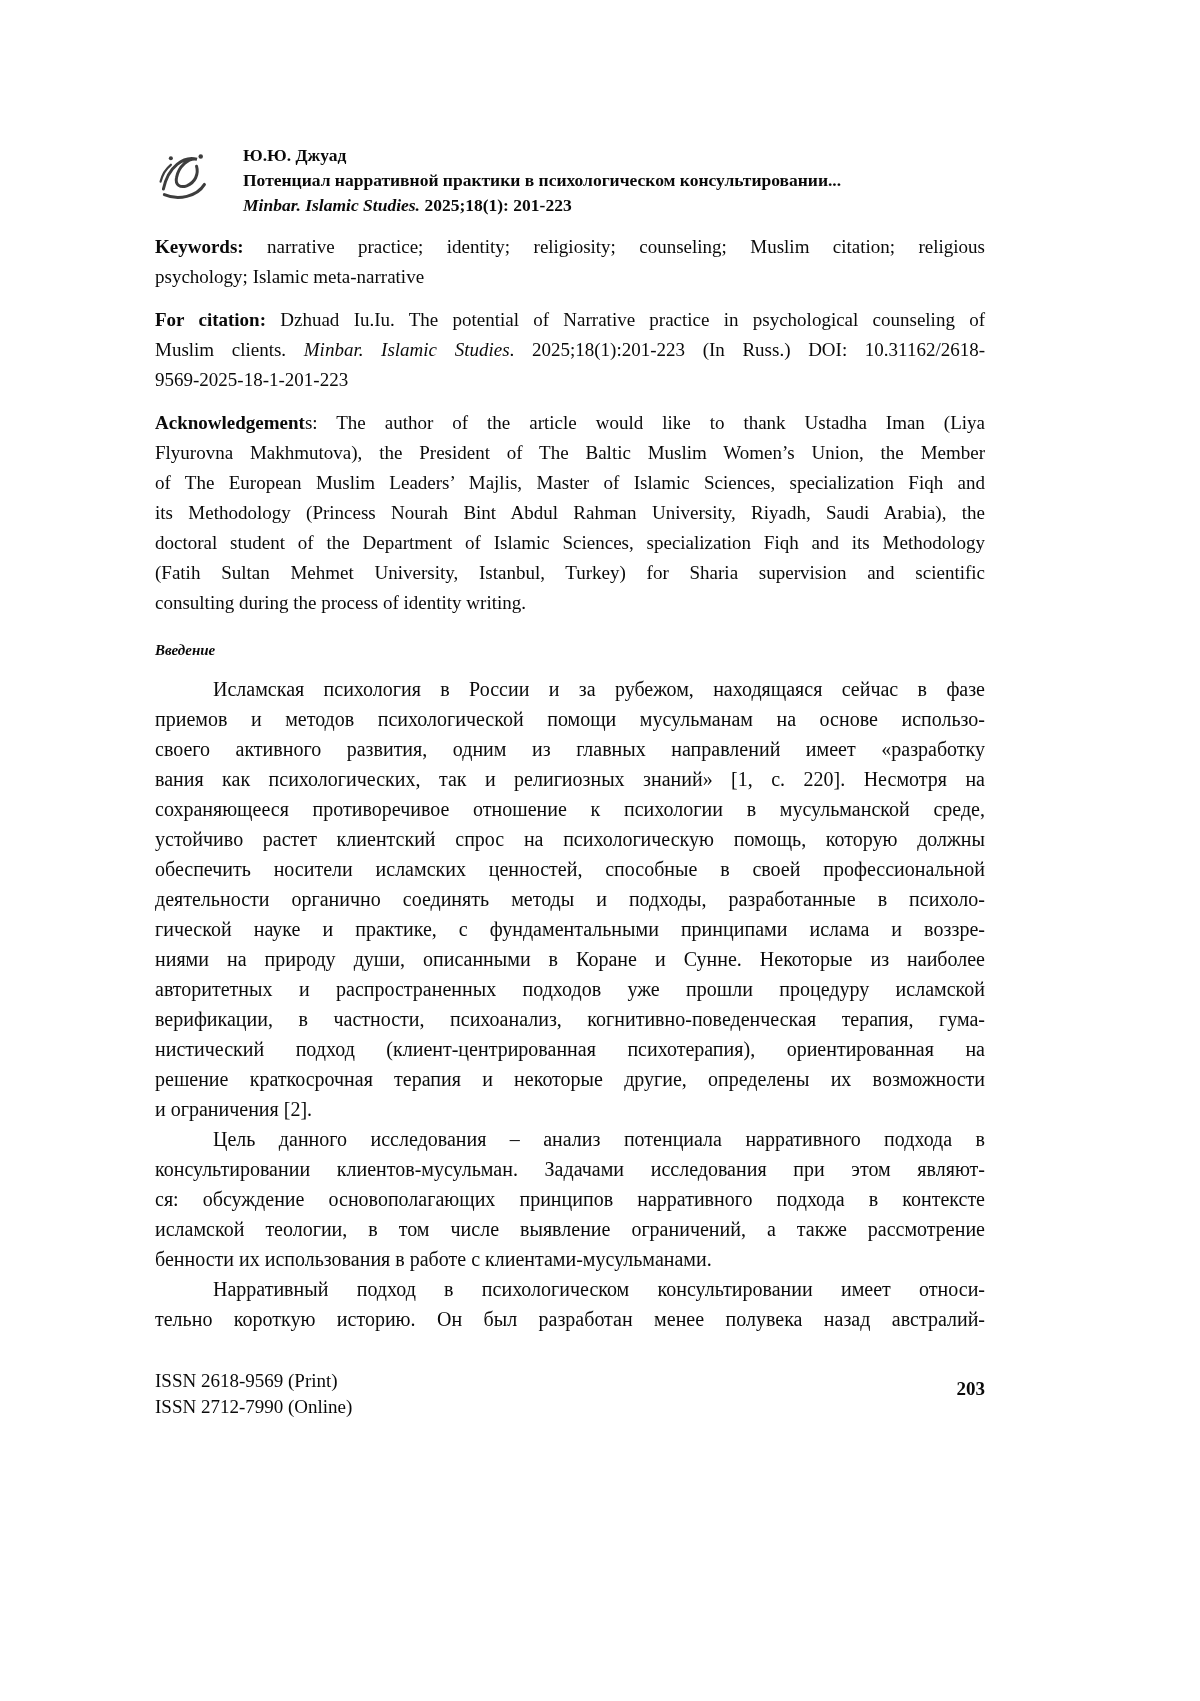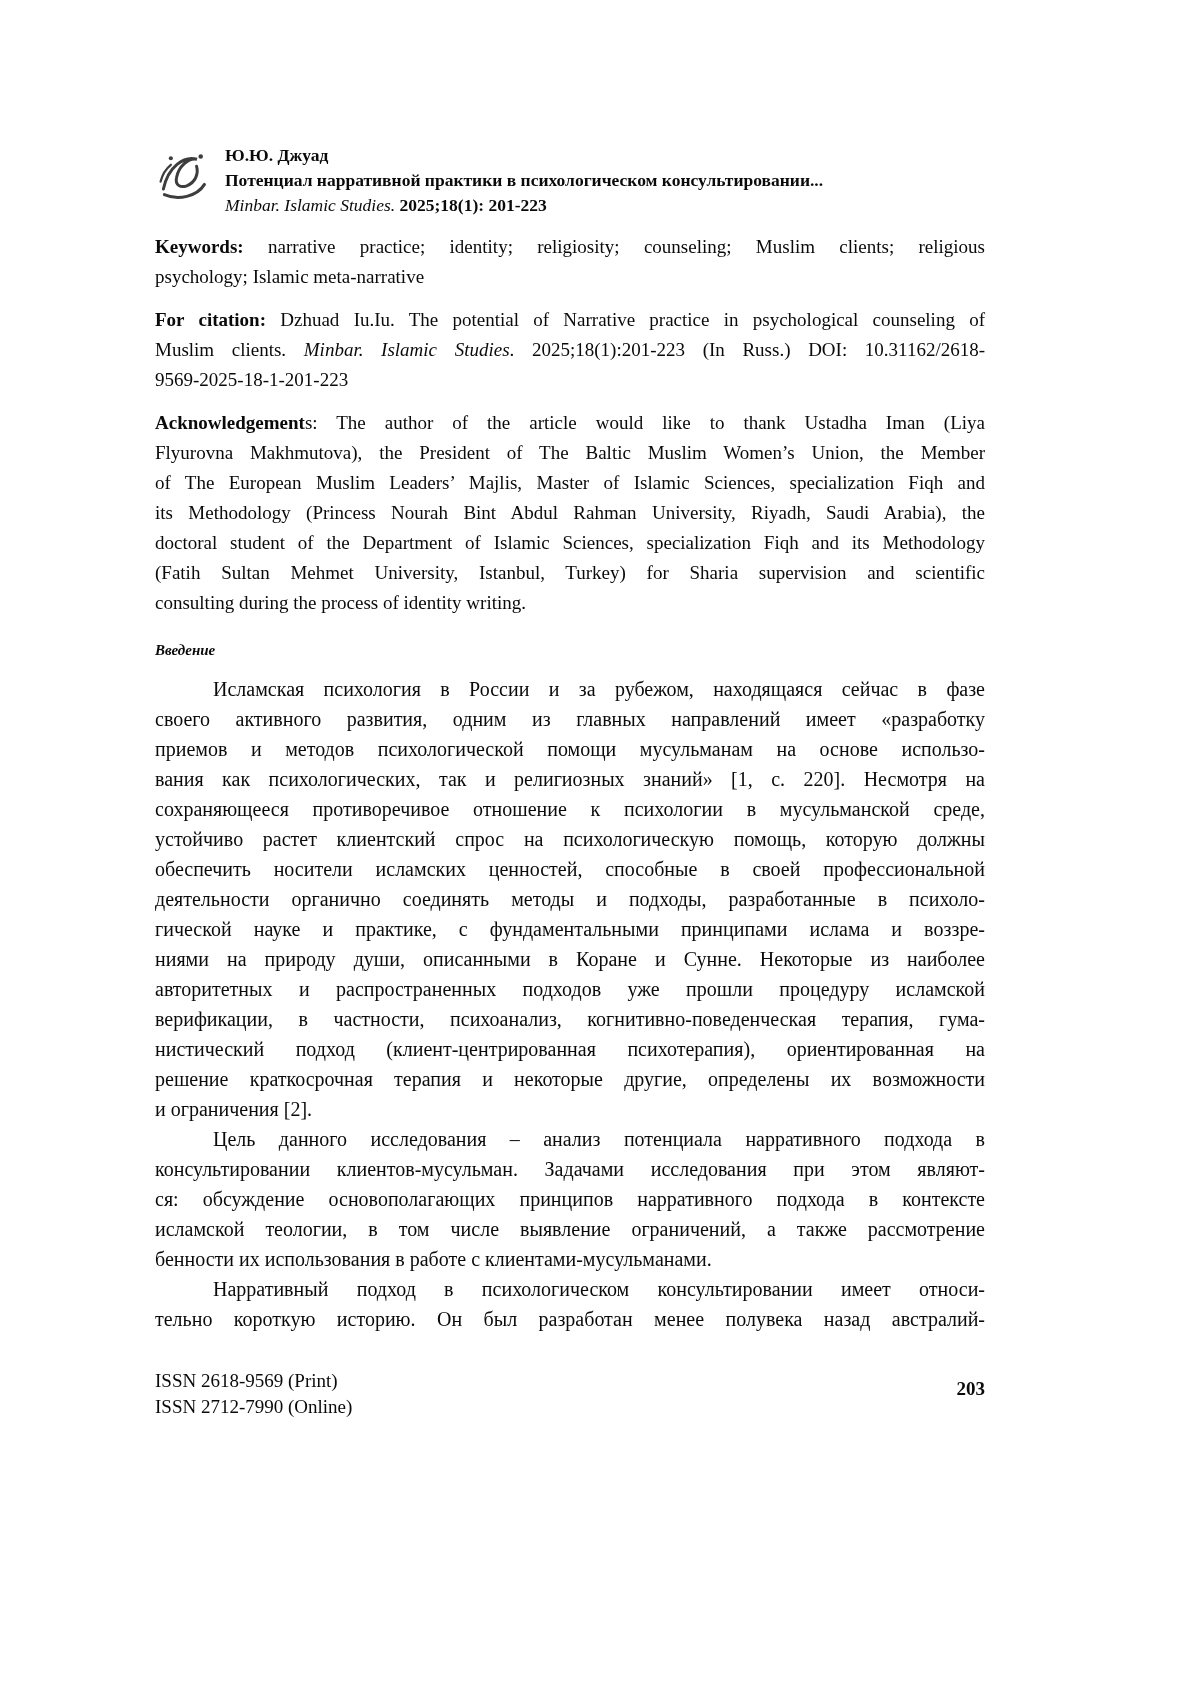--- a/index.html
+++ b/index.html
@@ -6,34 +6,34 @@
   html, body { margin: 0; padding: 0; }
   body {
     width: 1200px; height: 1701px;
     background: #ffffff;
     color: #0a0a0a;
     font-family: "Liberation Serif", serif;
   }
   .page { position: relative; width: 1200px; height: 1701px; background: #ffffff; overflow: hidden; }
   .content { position: absolute; left: 155px; top: 143px; width: 830px; }
 
-  .header { display: flex; align-items: flex-start; gap: 14px; margin: 0 0 14px 0; }
+  .header { display: flex; align-items: flex-start; gap: 32px; margin: 0 0 14px 0; }
   .logo { width: 56px; height: 62px; flex: 0 0 auto; display: inline-block; margin-top: 2px; }
   .logo svg { width: 100%; height: 100%; }
   .header-text { font-size: 17.5px; line-height: 25px; font-weight: bold; }
 
   section { margin: 0; padding: 0; }
   .block { margin-top: 13px; font-size: 19px; line-height: 30px; }
 
   .line { text-align: justify; text-align-last: justify; }
   .line.last { text-align-last: left; }
 
   .b { font-weight: bold; }
   .i { font-style: italic; }
-  .bi { font-weight: normal; font-style: italic; }
+  .bi { font-weight: bold; font-style: italic; }
 
   .heading { margin: 17px 0 9px 0; font-size: 15px; line-height: 30px; font-weight: bold; font-style: italic; }
 
   .para { font-size: 20px; line-height: 30px; margin: 0; }
   .para .line:first-child { text-indent: 58px; }
 
   .footer {
     position: absolute; left: 155px; top: 1368px; width: 830px;
     display: flex; justify-content: space-between; align-items: flex-start;
     font-size: 19px; line-height: 26px; font-family: Liberation Serif, serif;
@@ -62,21 +62,21 @@
         <div>
           <span class="bi">Minbar. Islamic Studies.</span>
           <span class="b">2025;18(1): 201-223</span>
         </div>
       </div>
     </header>
 
     <section class="block">
       <div class="line">
         <span class="b">Keywords:</span>
-        <span>narrative practice; identity; religiosity; counseling; Muslim clients; religious</span>
+        <span>narrative practice; identity; religiosity; counseling; Muslim citation; religious</span>
       </div>
       <div class="line last">psychology; Islamic meta-narrative</div>
     </section>
 
     <section class="block">
       <div class="line">
         <span class="b">For citation:</span>
         <span>Dzhuad Iu.Iu. The potential of Narrative practice in psychological counseling of</span>
       </div>
       <div class="line">
@@ -98,22 +98,22 @@
           <div class="line">doctoral student of the Department of Islamic Sciences, specialization Fiqh and its Methodology</div>
           <div class="line">(Fatih Sultan Mehmet University, Istanbul, Turkey) for Sharia supervision and scientific</div>
           <div class="line last">consulting during the process of identity writing.</div>
         </div>
     </section>
 
     <h2 class="heading">Введение</h2>
 
     <div class="para">
         <div class="line">Исламская психология в России и за рубежом, находящаяся сейчас в фазе</div>
+        <div class="line">приемов и методов психологической помощи мусульманам на основе использо-</div>
         <div class="line">своего активного развития, одним из главных направлений имеет «разработку</div>
-        <div class="line">приемов и методов психологической помощи мусульманам на основе использо-</div>
         <div class="line">вания как психологических, так и религиозных знаний» [1, с. 220]. Несмотря на</div>
         <div class="line">сохраняющееся противоречивое отношение к психологии в мусульманской среде,</div>
         <div class="line">устойчиво растет клиентский спрос на психологическую помощь, которую должны</div>
         <div class="line">обеспечить носители исламских ценностей, способные в своей профессиональной</div>
         <div class="line">деятельности органично соединять методы и подходы, разработанные в психоло-</div>
         <div class="line">гической науке и практике, с фундаментальными принципами ислама и воззре-</div>
         <div class="line">ниями на природу души, описанными в Коране и Сунне. Некоторые из наиболее</div>
         <div class="line">авторитетных и распространенных подходов уже прошли процедуру исламской</div>
         <div class="line">верификации, в частности, психоанализ, когнитивно-поведенческая терапия, гума-</div>
         <div class="line">нистический подход (клиент-центрированная психотерапия), ориентированная на</div>

